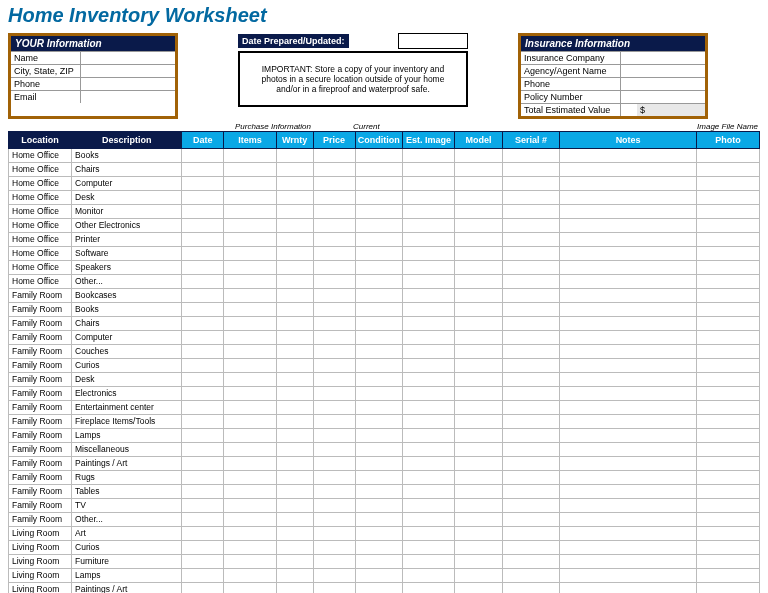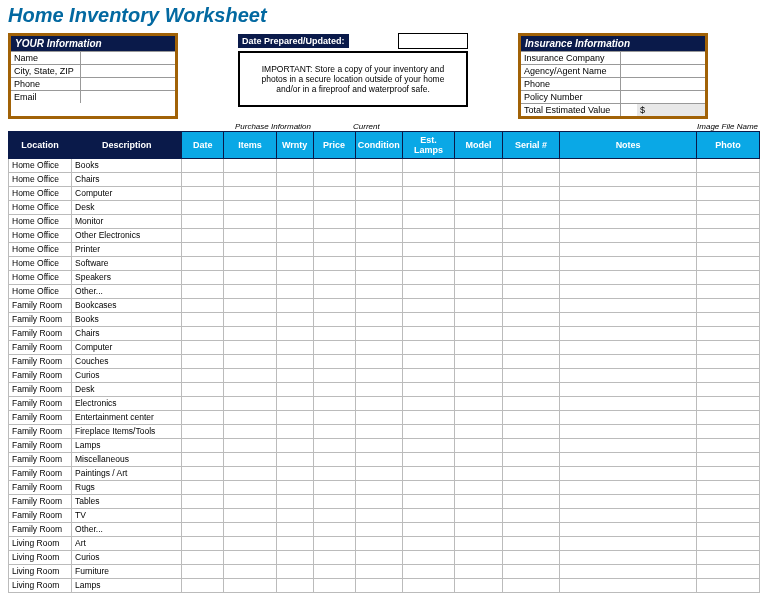--- a/index.html
+++ b/index.html
@@ -128,21 +128,21 @@
   </colgroup>
   <thead>
         <tr id="hdr-row">
           <th class="dark">Location</th>
           <th class="dark">Description</th>
           <th>Date</th>
           <th>Items</th>
           <th>Wrnty</th>
           <th>Price</th>
           <th>Condition</th>
-          <th>Est. Lamps</th>
+          <th>Est. Image</th>
           <th>Model</th>
           <th>Serial #</th>
           <th>Notes</th>
           <th>Photo</th>
         </tr>
       </thead>
   <tbody id="tbody">
         <tr>
           <td>Home Office</td>
           <td>Books</td>

